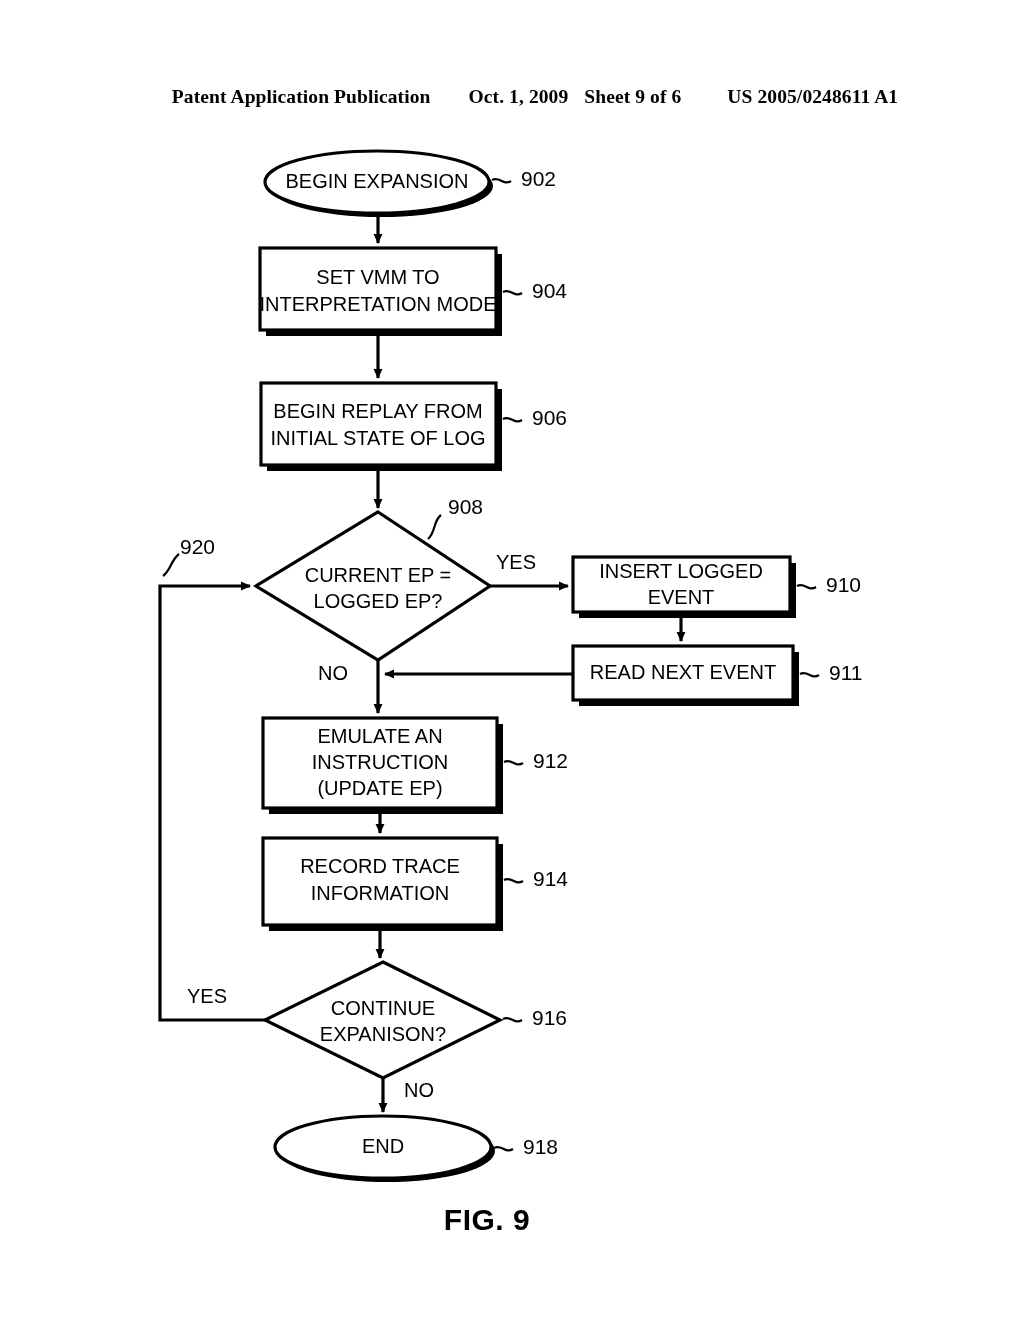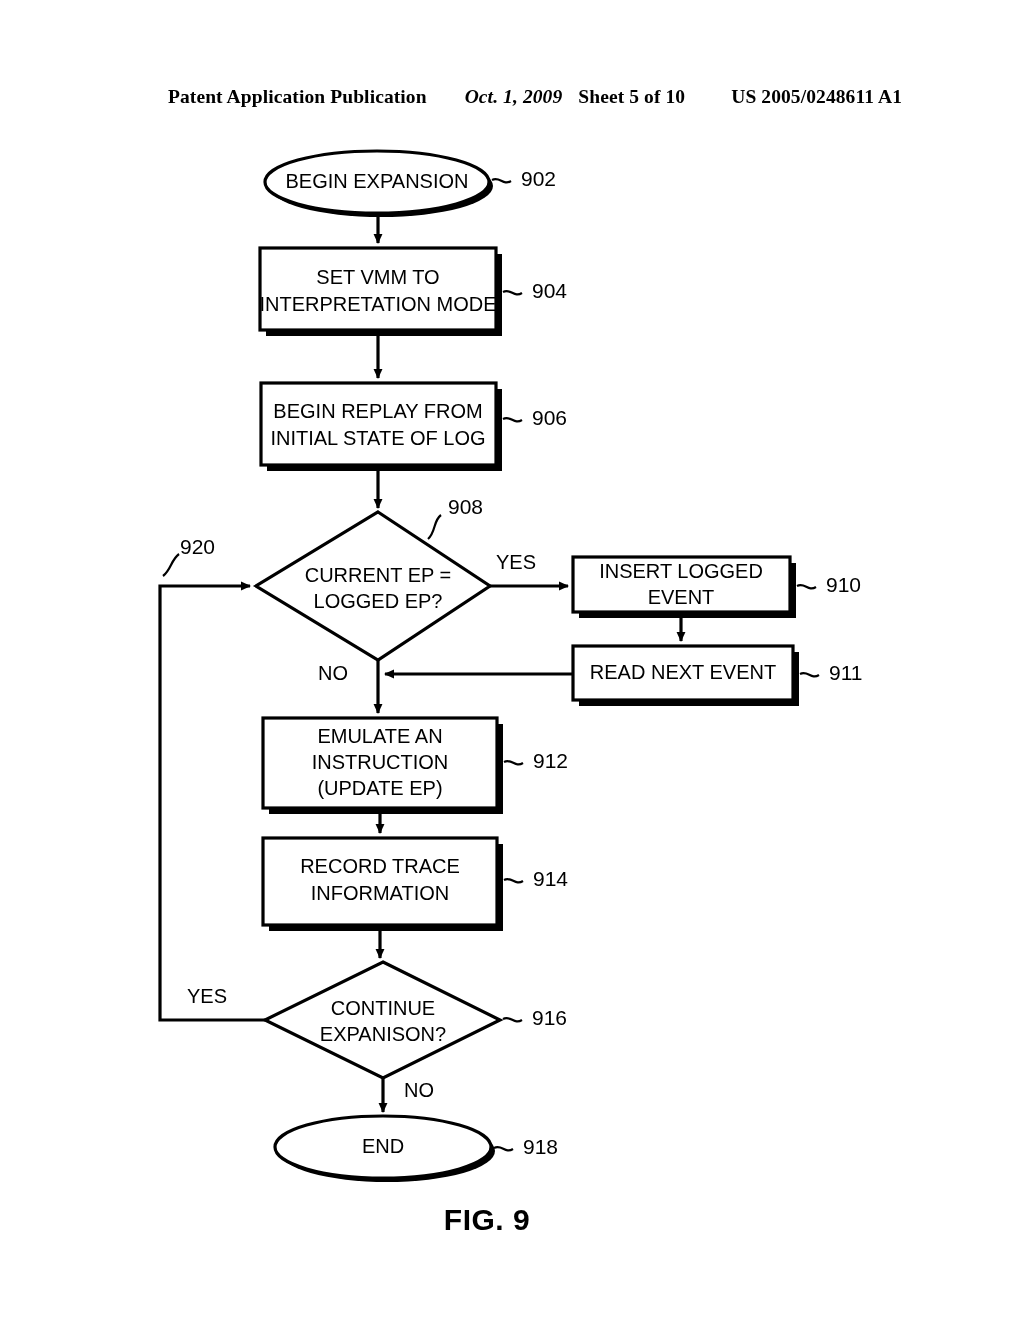--- a/index.html
+++ b/index.html
@@ -34,21 +34,21 @@
     align-items: baseline;
     justify-content: center;
     font-family: "Liberation Serif", serif;
     font-weight: bold;
     font-size: 19.5px;
     letter-spacing: 0.1px;
     white-space: nowrap;
     margin-left: 23px;
   }
   .pub-header .h-pub { margin-right: 38px; }
-  .pub-header .h-date { margin-right: 16px; font-style: italic; }
+  .pub-header .h-date { margin-right: 16px; }
   .pub-header .h-sheet { margin-right: 46px; }
   .pub-header .h-num { }
 
   
   #figure-canvas {
     position: absolute;
     left: 0;
     top: 0;
     width: 1024px;
     height: 1152px;
@@ -93,21 +93,21 @@
   .leader { stroke: #000000; stroke-width: 2.2; fill: none; }
 </style>
 </head>
 <body>
 
 <div id="page">
 
   <div class="pub-header">
     <span class="h-pub">Patent Application Publication</span>
     <span class="h-date">Oct. 1, 2009</span>
-    <span class="h-sheet">Sheet 5 of 10</span>
+    <span class="h-sheet">Sheet 9 of 6</span>
     <span class="h-num">US 2005/0248611 A1</span>
   </div>
 
   <div id="figure-canvas">
     <svg viewBox="0 0 1024 1320" xmlns="http://www.w3.org/2000/svg">
       <defs>
         <marker id="arrow" markerWidth="11" markerHeight="11" refX="9.4" refY="5" orient="auto" markerUnits="userSpaceOnUse">
           <path d="M0,0.4 L10.4,5 L0,9.6 z" fill="#000000"></path>
         </marker>
       </defs>

